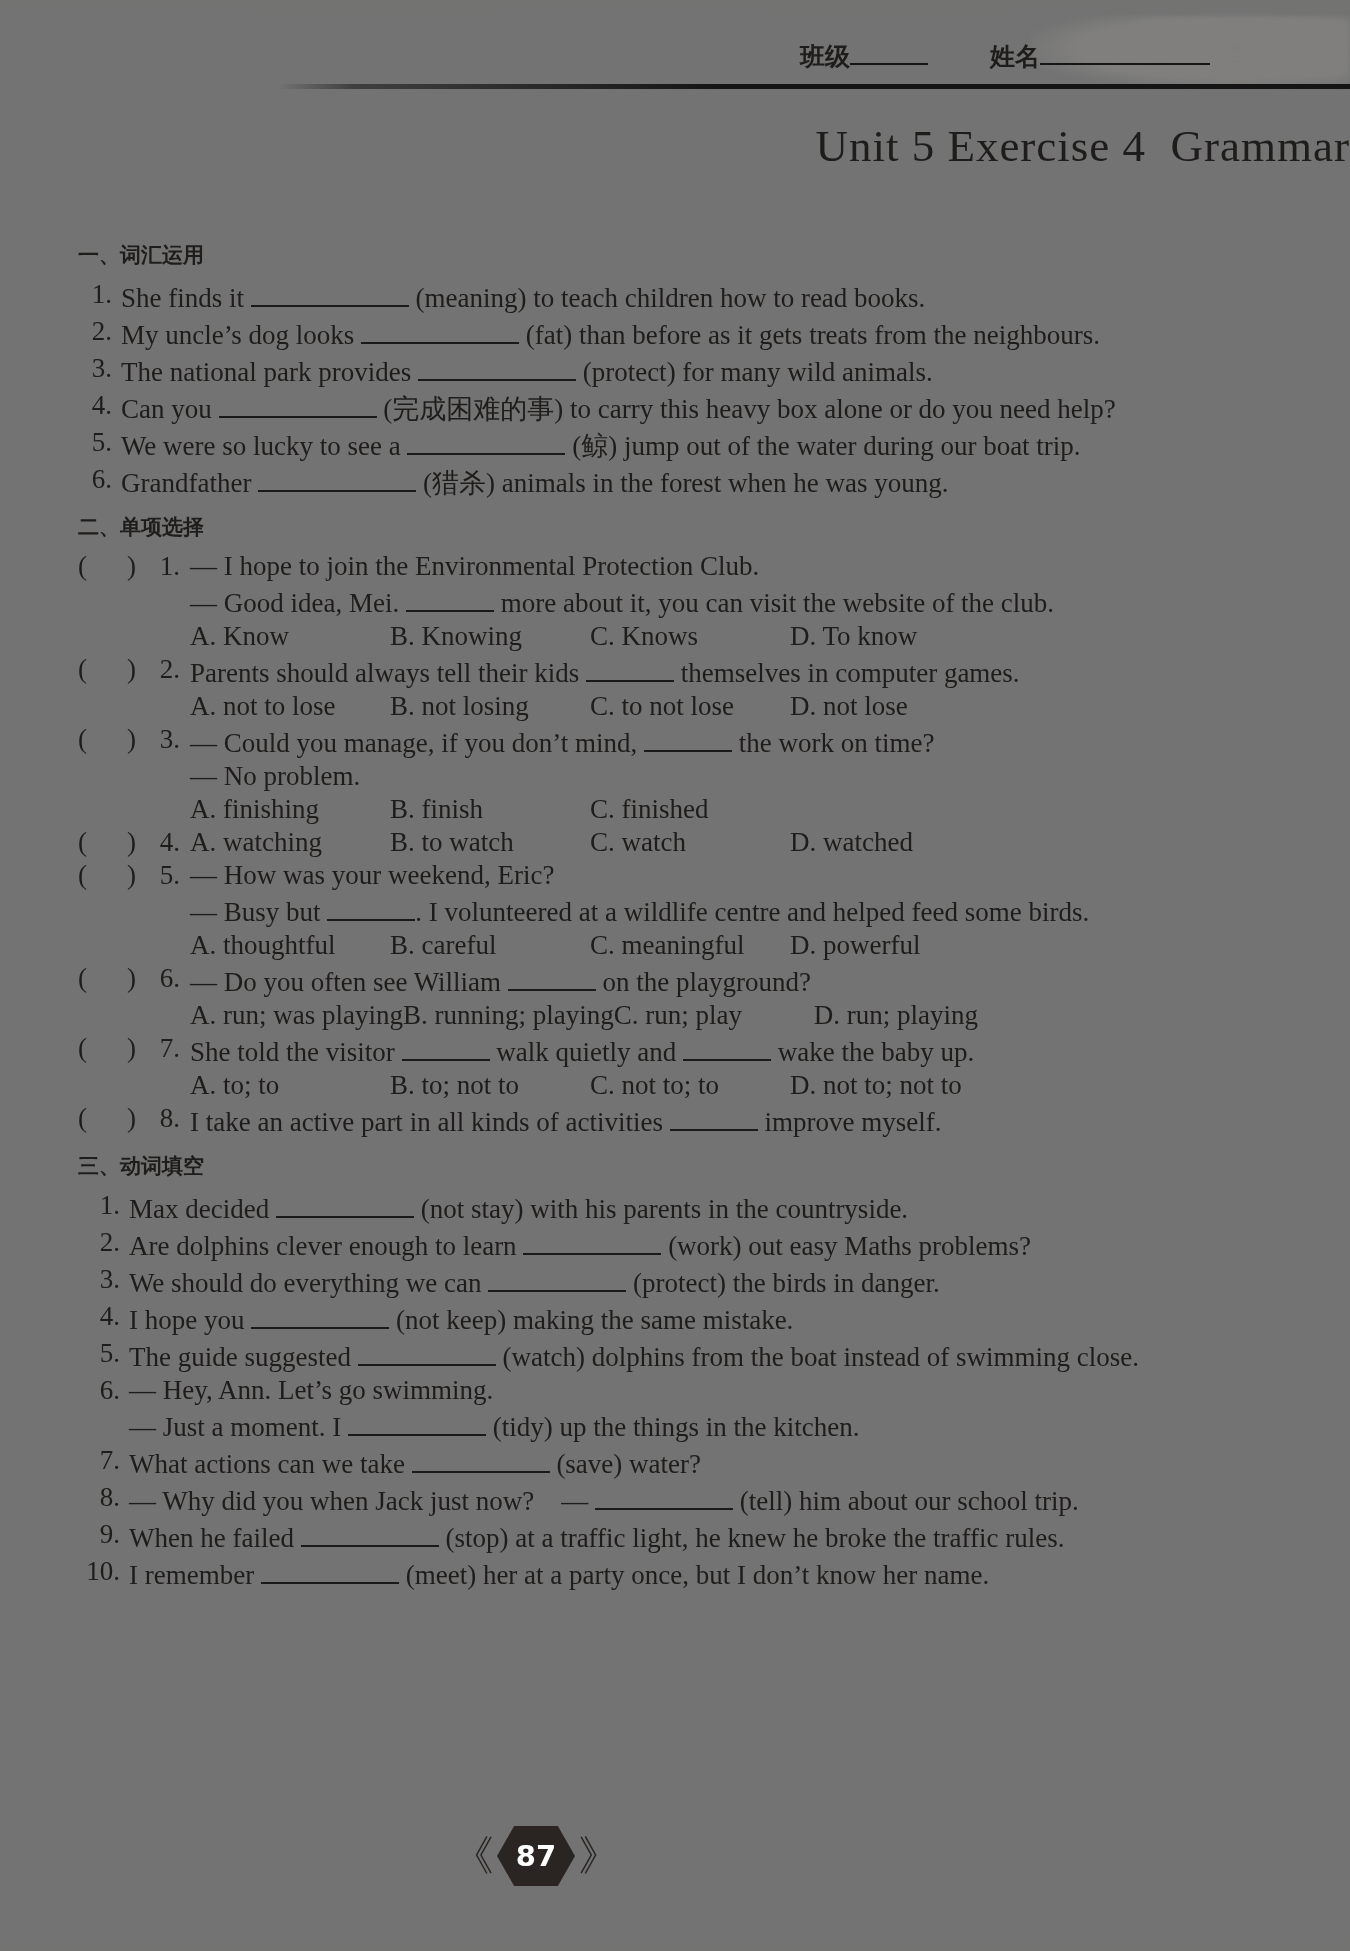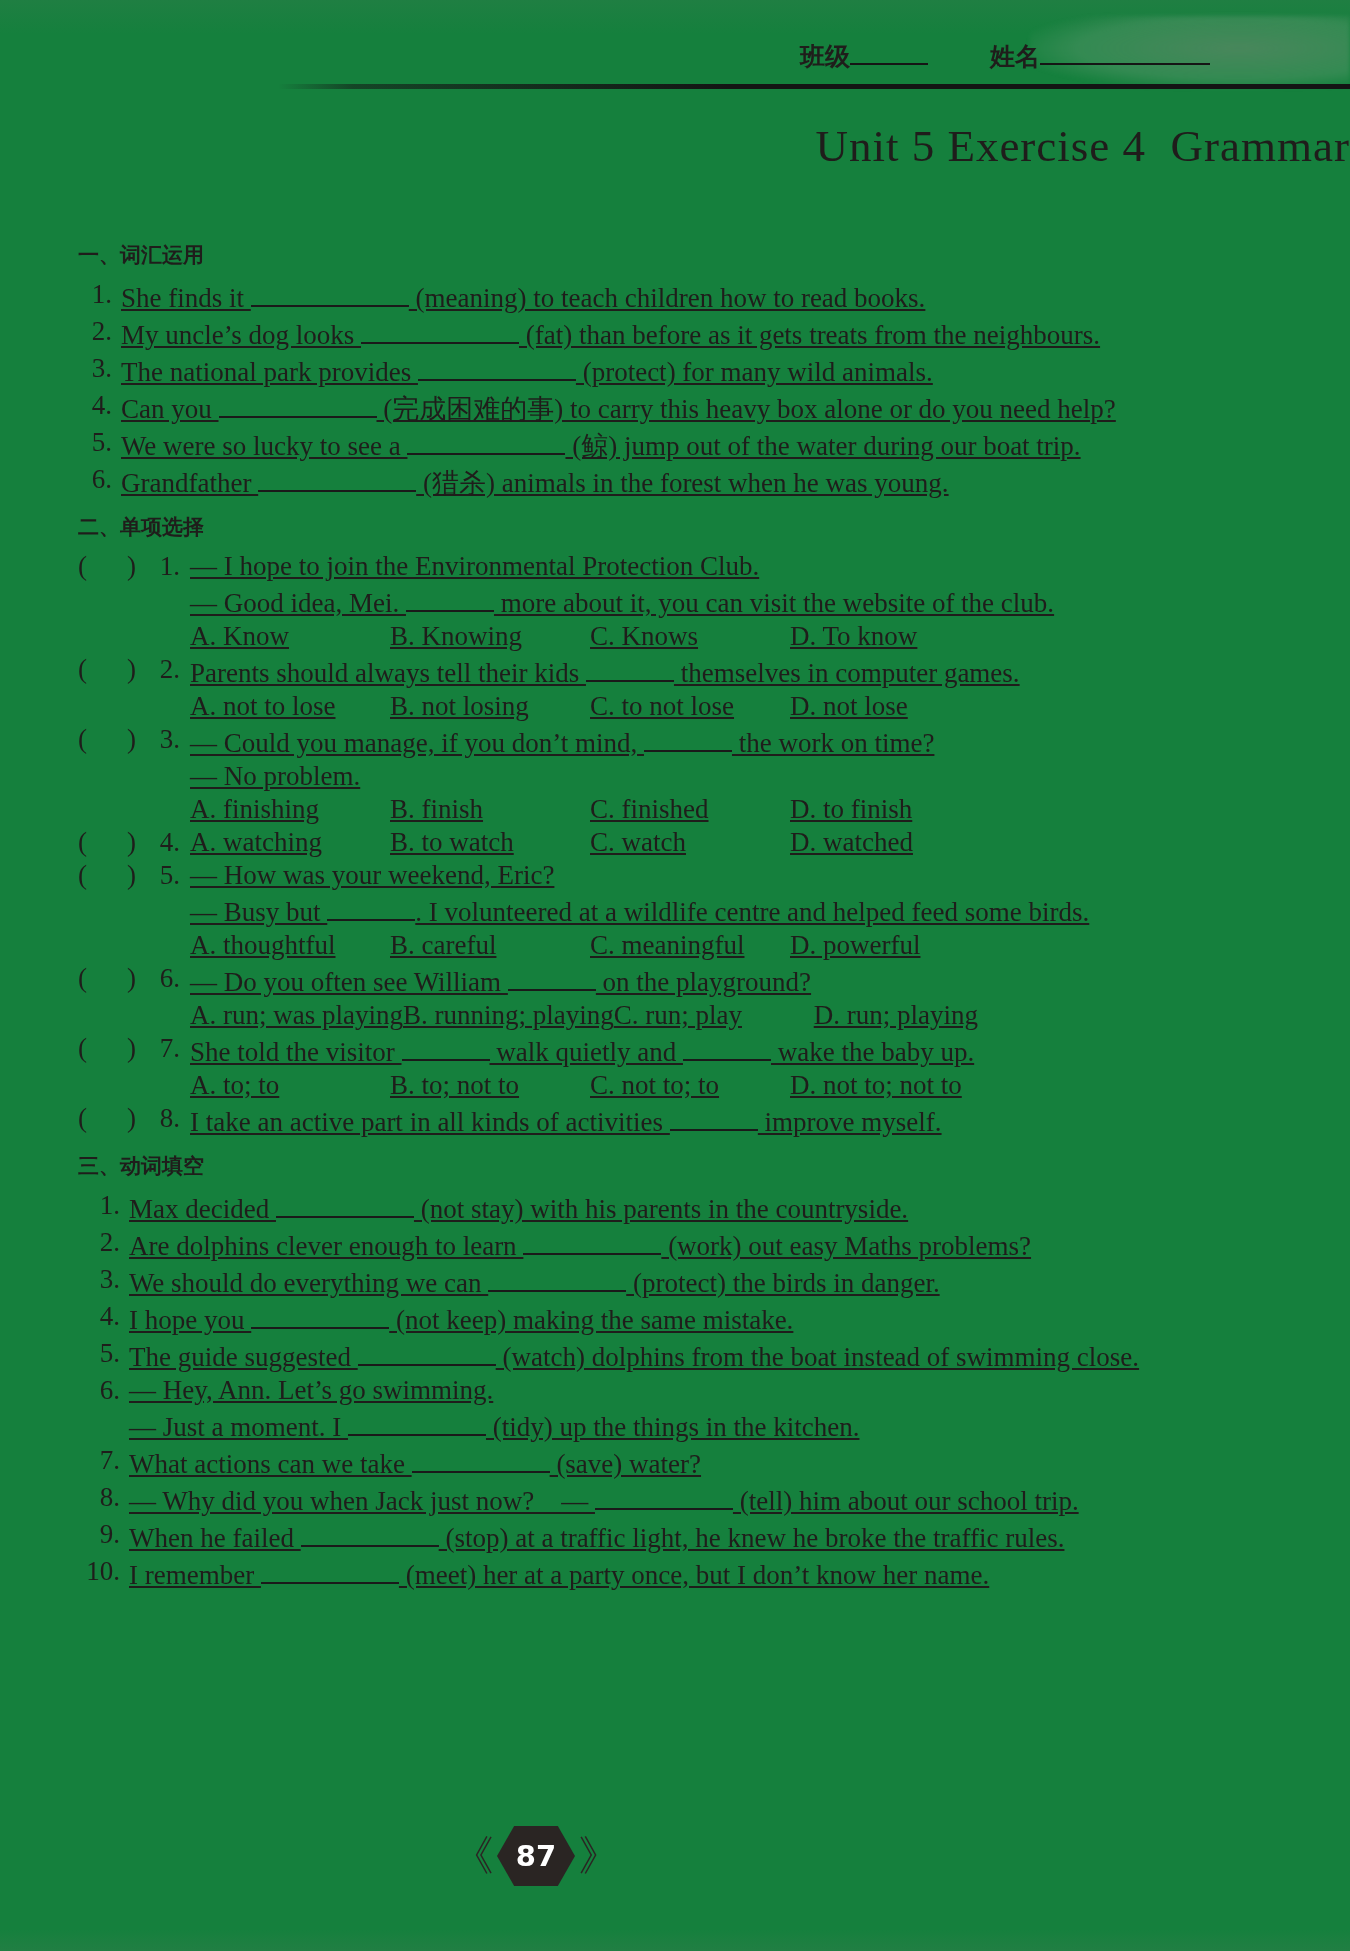--- a/index.html
+++ b/index.html
@@ -1,16 +1,16 @@
 <!DOCTYPE html>
 <html><head>
 <meta charset="utf-8">
 <style>
   html,body{margin:0;padding:0;background:#dedbd6;}
-  .page{position:relative;width:1350px;height:1951px;margin:0 auto;background:#15803d;
+  .page{position:relative;width:1350px;height:1951px;margin:0 auto;background:#737373;
         font-family:"Liberation Serif","DejaVu Serif",serif;color:#1f1d1b;overflow:hidden;}
   .scan-noise{position:absolute;top:16px;right:0;width:320px;height:72px;
         background:radial-gradient(ellipse at 65% 45%, rgba(150,145,138,0.40), rgba(190,186,180,0.18) 55%, transparent 78%);
         filter:blur(2px);}
   .scan-top{position:absolute;top:0;left:0;width:100%;height:34px;background:linear-gradient(to bottom, rgba(120,117,112,0.10), transparent);}
   .hdr{position:absolute;top:40px;left:0;width:100%;height:40px;}
   .field{position:absolute;top:0;white-space:nowrap;}
   .f-class{left:800px;}
   .f-name{left:990px;}
   .zh{font-family:"DejaVu Sans","Liberation Sans",sans-serif;font-weight:bold;font-size:25px;}
@@ -21,21 +21,21 @@
         background:linear-gradient(to right, rgba(20,20,20,0) 0%, rgba(20,20,20,0.55) 7%, #141414 42%);}
   .title{position:absolute;top:120px;left:0;width:100%;text-align:right;font-size:45px;
         letter-spacing:1px;white-space:pre;}
   .content{position:absolute;top:228px;left:78px;right:18px;font-size:27px;line-height:33px;}
   .sec-h{font-family:"DejaVu Sans","Liberation Sans",sans-serif;font-weight:bold;font-size:21px;
         margin:9px 0 5px 0;line-height:36px;}
   .item{display:flex;align-items:flex-start;}
   .num{flex:0 0 34px;text-align:right;padding-right:9px;white-space:nowrap;}
   .num-v{flex-basis:34px;}
   .num-t{flex-basis:42px;}
-  .body{flex:1;min-width:0;text-decoration:underline;}
+  .body{flex:1;min-width:0;}
   .line{white-space:pre-wrap;}
   .mc-paren{flex:0 0 58px;display:inline-flex;justify-content:space-between;}
   .mc-num{flex:0 0 44px;text-align:right;padding-right:10px;white-space:nowrap;}
   .blank{display:inline-block;border-bottom:2px solid #1a1a1a;height:1.0em;vertical-align:baseline;}
   .blank-s{width:88px;}
   .blank-m{width:138px;}
   .blank-l{width:158px;}
   .options{display:grid;grid-template-columns:minmax(200px,max-content) minmax(200px,max-content) minmax(200px,max-content) auto;
         white-space:nowrap;}
   .opt{overflow:visible;}
@@ -147,21 +147,20 @@
             <span>)</span>
           </span>
           <span class="mc-num">3.</span>
           <div class="body">
             <div class="line"><span>— Could you manage, if you don’t mind, </span><span class="blank blank-s"></span><span> the work on time?</span></div>
             <div class="line"><span>— No problem.</span></div>
             <div class="options">
               <span class="opt">A. finishing</span>
               <span class="opt">B. finish</span>
               <span class="opt">C. finished</span>
-              <span class="opt">D. to finish</span>
             </div>
           </div>
         </div>
         <div class="item">
           <span class="mc-paren">
             <span>(</span>
             <span>)</span>
           </span>
           <span class="mc-num">4.</span>
           <div class="body">

